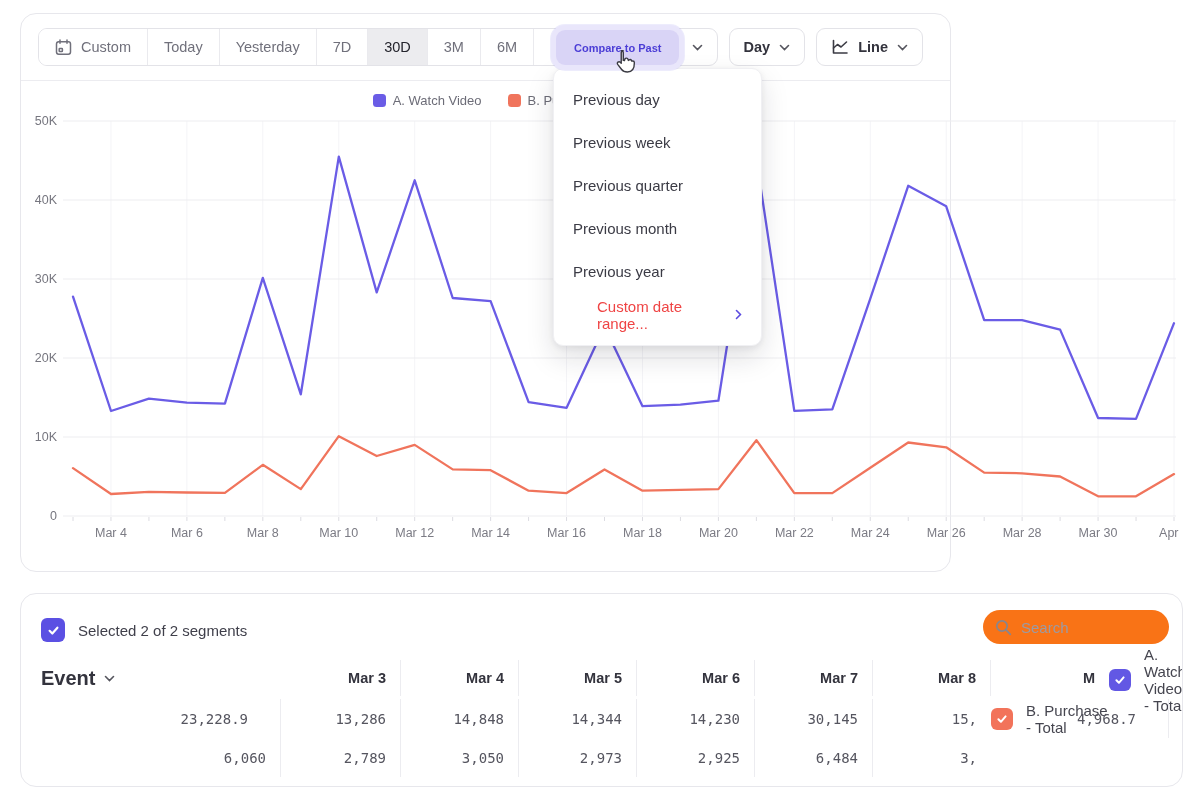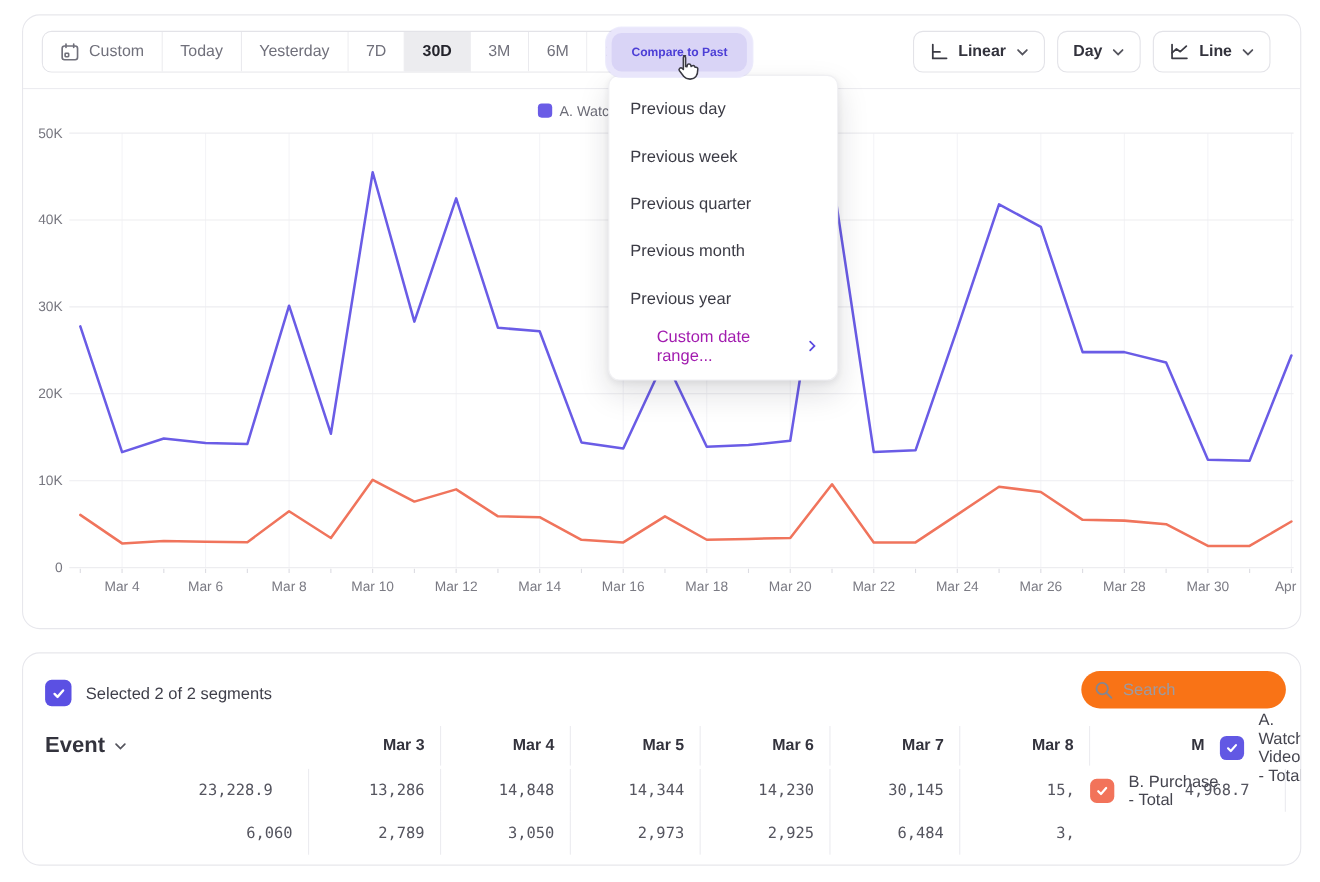--- a/index.html
+++ b/index.html
@@ -1,33 +1,33 @@
 <!DOCTYPE html>
 <html><head>
 <meta charset="utf-8">
 <style>
   * { margin:0; padding:0; box-sizing:border-box; }
   html,body { width:1200px; height:802px; background:#fff;
     font-family:"Liberation Sans", sans-serif; -webkit-font-smoothing:antialiased; }
   .page { position:relative; width:1200px; height:802px; overflow:hidden; }
 
   .card { position:absolute; background:#fff; border:1px solid #e7e7ec; border-radius:16px; }
-  .card-chart { left:20px; top:13px; width:1163px; height:559px; }
+  .card-chart { left:20px; top:13px; width:931px; height:559px; }
   .card-table { left:20px; top:593px; width:1163px; height:194px; overflow:hidden; }
 
   
   .toolbar { position:absolute; left:0; top:0; right:0; height:67px;
     border-bottom:1px solid #ececf0; display:flex; align-items:center; padding:0 27px 0 17px; }
   .seg-group { display:flex; align-items:stretch; height:38px; border:1px solid #e3e3e8;
     border-radius:9px; overflow:hidden; }
   .seg-btn { display:flex; align-items:center; gap:9px; padding:0 16px; background:#fff;
     border:none; border-right:1px solid #eaeaee; font-family:inherit; font-size:14.5px;
     color:#70707b; cursor:pointer; white-space:nowrap; }
   .seg-btn:last-child { border-right:none; }
-  .seg-btn.selected { background:#ececef; color:#24242c; font-weight:bold; }
+  .seg-btn.selected { background:#ececef; color:#24242c; font-weight:normal; }
   .tb-right { margin-left:auto; display:flex; gap:11px; }
   .tb-btn { display:flex; align-items:center; gap:9px; height:38px; padding:0 14px;
     background:#fff; border:1px solid #e3e3e8; border-radius:9px; font-family:inherit;
     font-size:14.5px; color:#33333d; font-weight:bold; cursor:pointer; }
   .tb-btn svg.glyph { display:block; }
   .chev { display:block; }
 
   
   .chart-area { position:absolute; left:0; top:67px; right:0; bottom:0; }
   .legend { position:absolute; left:0; top:12px; width:100%; display:flex;
@@ -39,21 +39,21 @@
   
   .compare-btn { position:absolute; left:556px; top:30px; height:35px; padding:0 18px;
     background:#d9d4f6; color:#4c3ed6; font-family:inherit; font-size:11px; font-weight:bold;
     border:none; border-radius:9px; cursor:pointer; z-index:30;
     box-shadow:0 0 0 5px #e9e6fb, 0 0 0 6px rgba(108,96,228,.12); }
   .dropdown { position:absolute; left:553px; top:68px; width:209px; background:#fff;
     border:1px solid #f0f0f3; border-radius:10px; padding:9px 0; z-index:20;
     box-shadow:0 12px 28px rgba(25,25,40,.13), 0 2px 6px rgba(25,25,40,.07); }
   .menu-item { height:43px; display:flex; align-items:center; padding:0 19px;
     font-size:15px; color:#3b3b45; cursor:pointer; }
-  .menu-item.custom { color:#a21caf; justify-content:flex-end;padding-left:43px; }
+  .menu-item.custom { color:#ef4444; justify-content:flex-end;padding-left:43px; }
   .menu-item .submenu-chev { color:#5b4be0; font-size:16px; }
 
   .cursor-wrap { position:absolute; left:612px; top:49px; z-index:40; pointer-events:none; }
 
   
   .seg-header { position:relative; height:58px; display:flex; align-items:center;
     padding:14px 14px 0 20px; }
   .checkbox { display:flex; align-items:center; justify-content:center;
     border-radius:6px; cursor:pointer; flex:none; }
   .checkbox.lg { width:24px; height:24px; }

